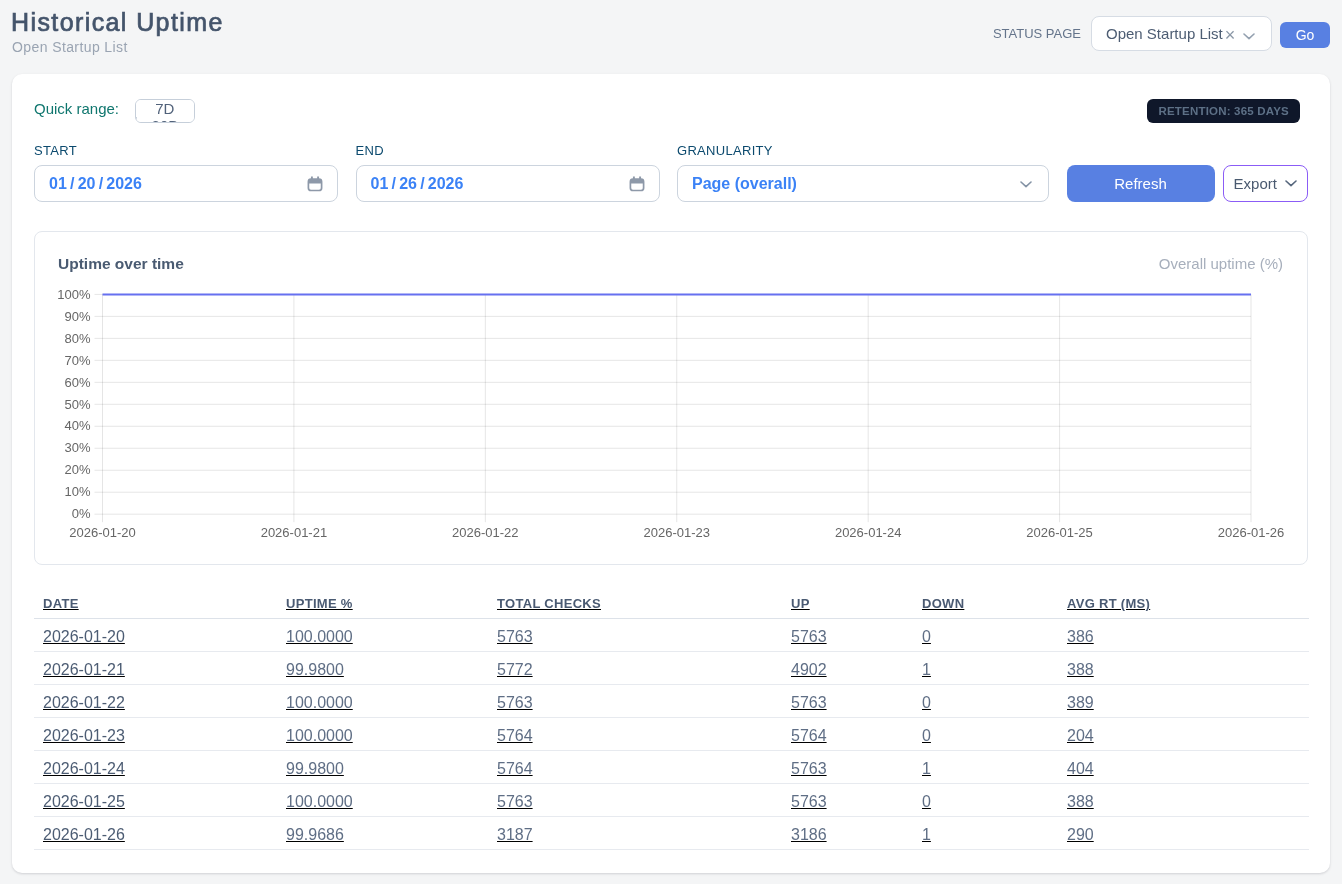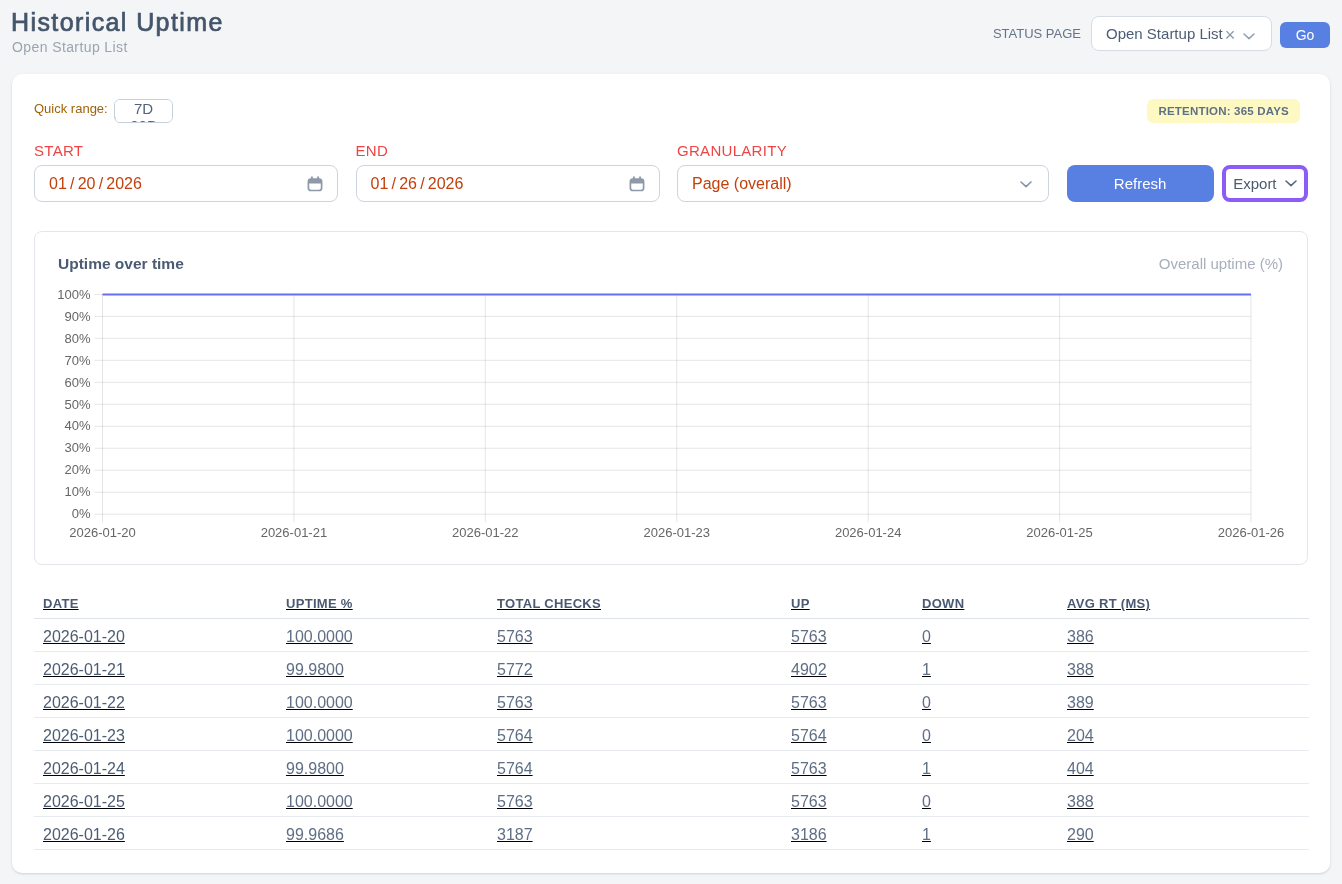--- a/index.html
+++ b/index.html
@@ -10,33 +10,33 @@
 .sub { font-size:14px; line-height:18px; color:#9aa4b2; margin-top:2px; letter-spacing:0.4px; }
 .top-right { display:flex; align-items:center; margin-top:4px; }
 .tr-lbl { font-size:13px; font-weight:400; letter-spacing:0; color:#64748b; margin-right:10px; }
 .sel-sm { position:relative; width:181px; height:35px; background:#fff; border:1px solid #d6dce4; border-radius:8px; display:flex; align-items:center; padding:0 14px; font-size:15px; color:#4d5d73; }
 .sel-sm .x { color:#8a97a6; font-size:18px; margin-left:2px; margin-top:3px; }
 .sel-sm svg { position:absolute; right:16px; top:16px; }
 .go { margin-left:8px; margin-top:2px; width:50px; height:26px; background:#5880e2; color:#fff; border:none; border-radius:6px; font-size:14px; font-family:inherit; }
 .card { margin-top:17.5px; background:#fff; border-radius:10px; box-shadow:0 1px 2px rgba(16,24,40,.06), 0 1px 3px rgba(16,24,40,.10); padding:25px 22px 22px 22px; height:799px; }
 .row1 { display:flex; justify-content:space-between; align-items:center; height:24px; }
 .qr { display:flex; align-items:center; }
-.qr-lbl { font-size:13px; color:#a16207; margin-right:6px; position:relative; top:-2px; }
+.qr-lbl { font-size:15px; color:#0f766e; margin-right:16px; position:relative; top:-2px; }
 .seg { display:flex; border:1px solid #c6cfda; border-radius:6px; overflow:hidden; background:#fff; height:24px;flex-direction:column; }
 .seg button { background:#fff; border:none; border-left:1px solid #c6cfda; font-family:inherit; font-size:15px; color:#51627a; padding:0 14.5px; height:100%; }
 .seg button:first-child { border-left:none; }
-.badge { background:#fef9c3; color:#5d7086; border-radius:6px; font-size:11.5px; font-weight:700; letter-spacing:0.2px; line-height:14px; padding:5px 11px; margin-right:8px; }
+.badge { background:#0f172a; color:#5d7086; border-radius:6px; font-size:11.5px; font-weight:700; letter-spacing:0.2px; line-height:14px; padding:5px 11px; margin-right:8px; }
 .controls { display:flex; margin-top:21px; }
 .field { margin-right:17.5px; }
-.flabel { display:block; font-size:15px; font-weight:400; letter-spacing:0.3px; color:#ef4444; line-height:14px; margin-bottom:7.5px; }
-.ibox { position:relative; height:37px; border:1px solid #ccd4de; border-radius:8px; background:#fff; display:flex; align-items:center; padding:0 14px; font-size:16px; color:#c2410c; }
+.flabel { display:block; font-size:13px; font-weight:400; letter-spacing:0.3px; color:#0c4a6e; line-height:14px; margin-bottom:7.5px; }
+.ibox { position:relative; height:37px; border:1px solid #ccd4de; border-radius:8px; background:#fff; display:flex; align-items:center; padding:0 14px; font-size:16px; color:#3b82f6;font-weight:bold; }
 .w1 { width:304px; } .w2 { width:304px; } .w3 { width:372px; }
 .ibox svg { position:absolute; right:14px; top:10px; }
 .btn-refresh { align-self:flex-end; width:190px; height:37px; background:#5880e2; border:none; border-radius:8px; color:#fff; font-size:15px; font-family:inherit; margin-right:8px; }
-.btn-export { align-self:flex-end; width:109px; height:37px; background:#fff; border:4px solid #8b5cf6; border-radius:8px; color:#4a5a70; font-size:15px; font-family:inherit; display:flex; align-items:center; justify-content:center; }
+.btn-export { align-self:flex-end; width:109px; height:37px; background:#fff; border:1px solid #8b5cf6; border-radius:8px; color:#4a5a70; font-size:15px; font-family:inherit; display:flex; align-items:center; justify-content:center; }
 .btn-export svg { margin-left:8px; }
 .chart { margin-top:29px; border:1px solid #e3e7ed; border-radius:8px; height:334px; position:relative; }
 .chart-head { display:flex; justify-content:space-between; padding:23px 24px 0 23px; }
 .chart-title { font-size:15.5px; font-weight:700; color:#4a5b72; }
 .chart-right { font-size:15px; color:#a7afbc; }
 .chart svg.plot { position:absolute; left:0; top:0; }
 table { border-collapse:collapse; table-layout:fixed; width:1275px; margin-top:25px;text-decoration:underline; }
 th { text-align:left; font-size:13px; font-weight:700; letter-spacing:0.3px; color:#4a5a72; line-height:14px; padding:7px 0 6.5px 9px; border-bottom:1px solid #dde2e9; }
 td { font-size:16px; line-height:17px; padding:9px 0 6px 9px; border-bottom:1px solid #e7eaef; color:#5f6e85; }
 td.d { color:#4c5c73; }

